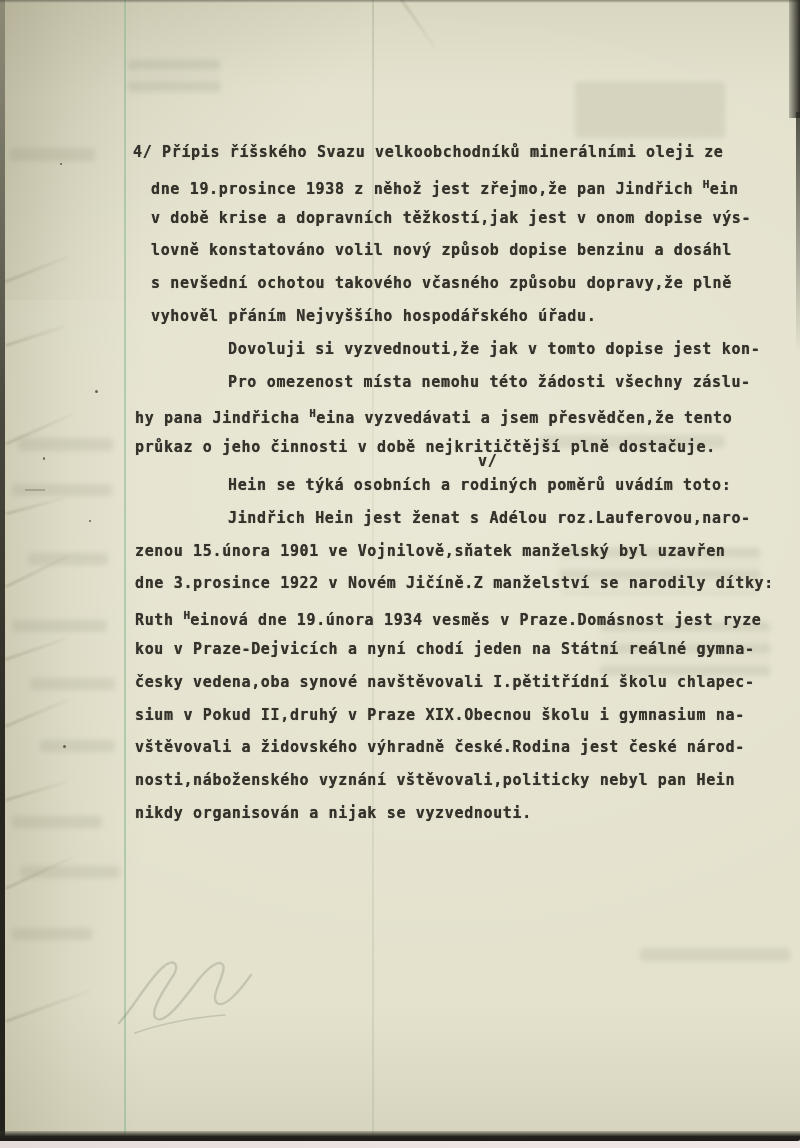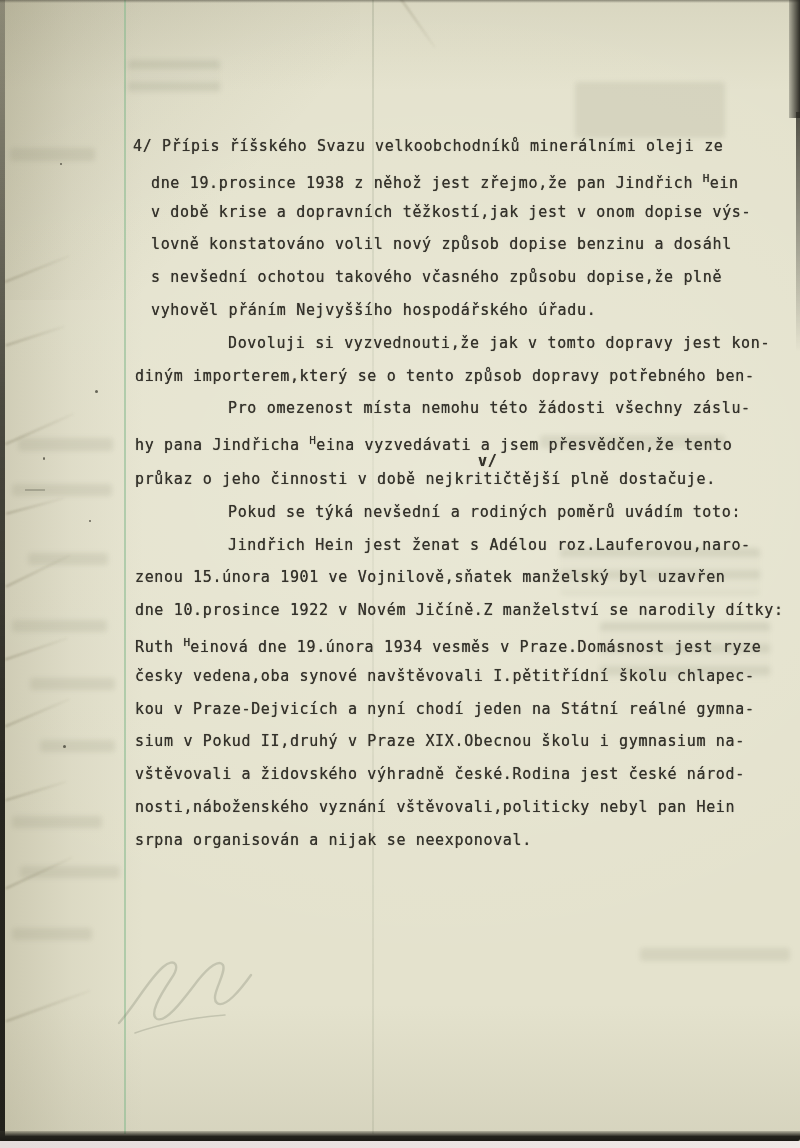--- a/index.html
+++ b/index.html
@@ -81,22 +81,22 @@
     position:absolute;border-radius:50%;
     background:rgba(62,60,50,0.75);pointer-events:none;
   }
   .margin-dash{
     position:absolute;height:2px;background:rgba(80,80,66,0.30);
     filter:blur(0.5px);pointer-events:none;
   }
   .scribble{position:absolute;left:105px;top:945px;opacity:0.30;pointer-events:none;}
   
   .textblock{
-    position:absolute;left:133px;top:130px;width:667px;
-    font-size:15px;font-weight:normal;line-height:32.8px;
+    position:absolute;left:133px;top:136px;width:667px;
+    font-size:15px;font-weight:bold;line-height:32.8px;
     letter-spacing:0.65px;color:#34322b;
     text-shadow:0 0 0.7px rgba(46,44,36,0.85);
   }
   .line{white-space:nowrap;height:32.8px;}
   .line.hang{padding-left:0;}
   .line.body{padding-left:18px;}
   .line.flush{padding-left:2px;}
   .line.tab{padding-left:95px;}
   .line:nth-child(11){margin-top:5px;}  
   .line sup{font-size:11px;letter-spacing:0.3px;}
@@ -154,38 +154,37 @@
   <svg class="scribble" width="160" height="100" viewBox="0 0 160 100">
     <path d="M14 78 C 30 60, 44 34, 58 22 C 70 12, 76 20, 66 34 C 54 52, 44 70, 52 74 C 62 78, 80 52, 94 34 C 104 22, 114 14, 118 20 C 122 28, 104 52, 112 58 C 120 64, 136 44, 146 30" fill="none" stroke="#7d8270" stroke-width="2.4" stroke-linecap="round"></path>
     <path d="M30 88 C 52 80, 88 72, 120 70" fill="none" stroke="#7d8270" stroke-width="1.6" stroke-linecap="round"></path>
   </svg>
 
   <div class="textblock">
       <div class="line hang">4/ Přípis říšského Svazu velkoobchodníků minerálními oleji ze</div>
       <div class="line body">dne 19.prosince 1938 z něhož jest zřejmo,že pan Jindřich <sup>H</sup>ein</div>
       <div class="line body">v době krise a dopravních těžkostí,jak jest v onom dopise výs-</div>
       <div class="line body">lovně konstatováno volil nový způsob dopise benzinu a dosáhl</div>
-      <div class="line body">s nevšední ochotou takového včasného způsobu dopise,že plně</div>
+      <div class="line body">s nevšední ochotou takového včasného způsobu dopravy,že plně</div>
       <div class="line body">vyhověl přáním Nejvyššího hospodářského úřadu.</div>
-      <div class="line tab">Dovoluji si vyzvednouti,že jak v tomto dopravy jest kon-</div>
-      <div class="line flush">diným importerem,který se o tento způsob dopravy potřebného ben-</div>
+      <div class="line tab">Dovoluji si vyzvednouti,že jak v tomto dopise jest kon-</div>
       <div class="line tab">Pro omezenost místa nemohu této žádosti všechny záslu-</div>
       <div class="line flush">hy pana Jindřicha <sup>H</sup>eina vyzvedávati a jsem přesvědčen,že tento</div>
       <div class="line flush">průkaz o jeho činnosti v době nejkritičtější plně dostačuje.</div>
-      <div class="line tab">Pokud se týká nevšední a rodiných poměrů uvádím toto:</div>
+      <div class="line tab">Hein se týká osobních a rodiných poměrů uvádím toto:</div>
       <div class="line tab">Jindřich Hein jest ženat s Adélou roz.Lauferovou,naro-</div>
       <div class="line flush">zenou 15.února 1901 ve Vojnilově,sňatek manželský byl uzavřen</div>
-      <div class="line flush">dne 10.prosince 1922 v Novém Jičíně.Z manželství se narodily dítky:</div>
+      <div class="line flush">dne 3.prosince 1922 v Novém Jičíně.Z manželství se narodily dítky:</div>
       <div class="line flush">Ruth <sup>H</sup>einová dne 19.února 1934 vesměs v Praze.Domásnost jest ryze</div>
+      <div class="line flush">kou v Praze-Dejvicích a nyní chodí jeden na Státní reálné gymna-</div>
       <div class="line flush">česky vedena,oba synové navštěvovali I.pětitřídní školu chlapec-</div>
-      <div class="line flush">kou v Praze-Dejvicích a nyní chodí jeden na Státní reálné gymna-</div>
       <div class="line flush">sium v Pokud II,druhý v Praze XIX.Obecnou školu i gymnasium na-</div>
       <div class="line flush">vštěvovali a židovského výhradně české.Rodina jest české národ-</div>
       <div class="line flush">nosti,náboženského vyznání vštěvovali,politicky nebyl pan Hein</div>
-      <div class="line flush">srpna organisován a nijak se neexponoval.</div>
+      <div class="line flush">nikdy organisován a nijak se vyzvednouti.</div>
     </div>
 
   <div class="insertion-mark">v/</div>
 </div>
 
 <div class="edge-left"></div>
 <div class="edge-top"></div>
 <div class="edge-right-top"></div>
 <div class="edge-right-tail"></div>
 <div class="edge-bottom"></div>

